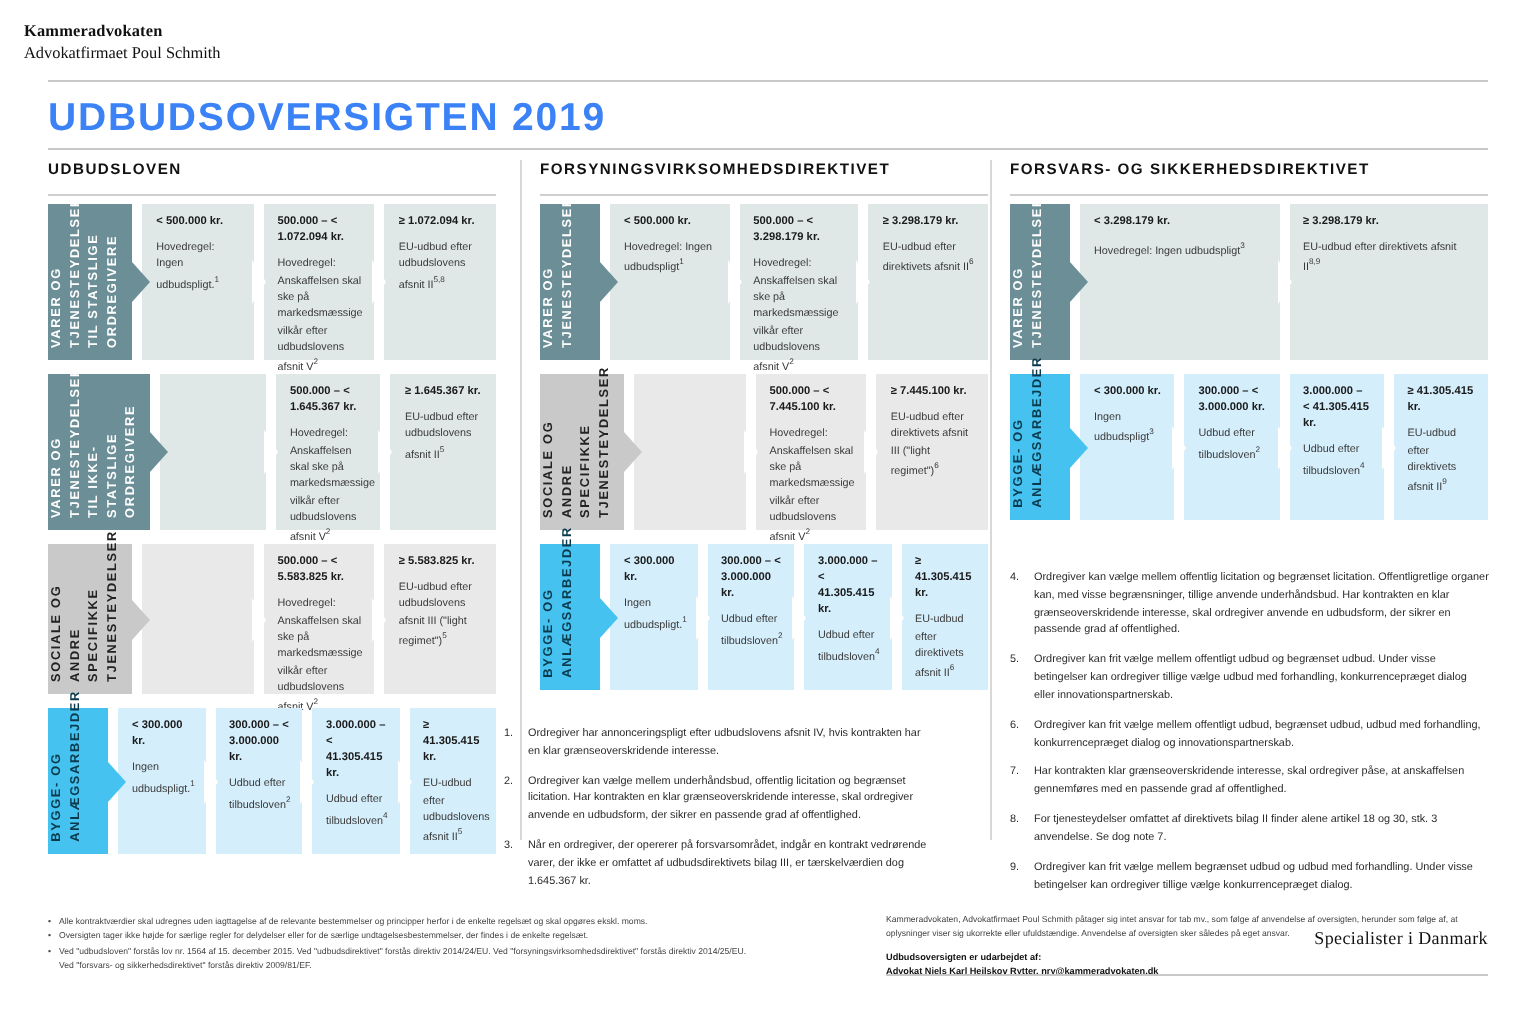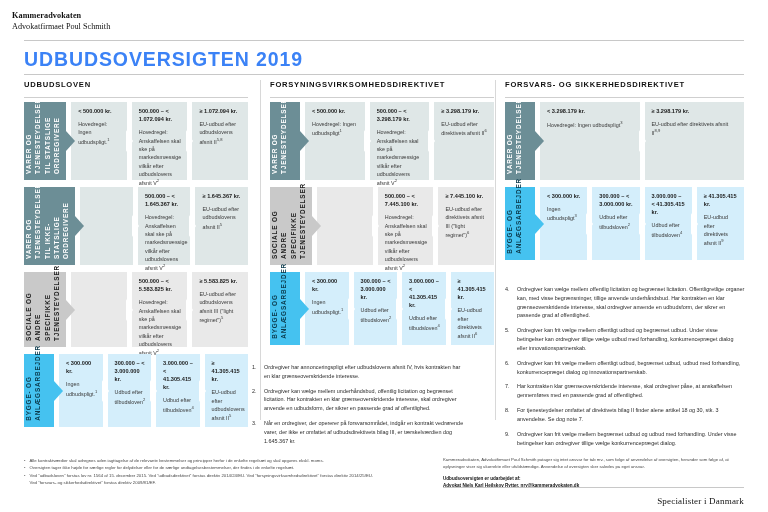--- a/index.html
+++ b/index.html
@@ -140,21 +140,21 @@
   .foot-left .fl {
     font-size: 4.3px; line-height: 1.7; color: #444;
     display: flex; gap: 2.5px;
   }
   .foot-left .fl .b { flex: 0 0 3px; }
   .foot-right { position: absolute; left: 443px; top: 456px; width: 301px; }
   .foot-right .disc { font-size: 4.3px; line-height: 1.7; color: #444; }
   .foot-right .by { margin-top: 4px; font-size: 4.6px; font-weight: 700; line-height: 1.65; color: #111; }
   .rule-foot { position: absolute; left: 443px; right: 24px; top: 487px; height: 1px; background: #c8c8c8; }
   .slogan {
-    position: absolute; right: 24px; top: 496px;
+    position: absolute; right: 24px; top: 464px;
     font-family: "Liberation Serif", serif;
     font-size: 9px; color: #111; letter-spacing: .2px;
   }
 </style>
 </head>
 <body>
 
 <div class="page">
 
   <div class="brand">

